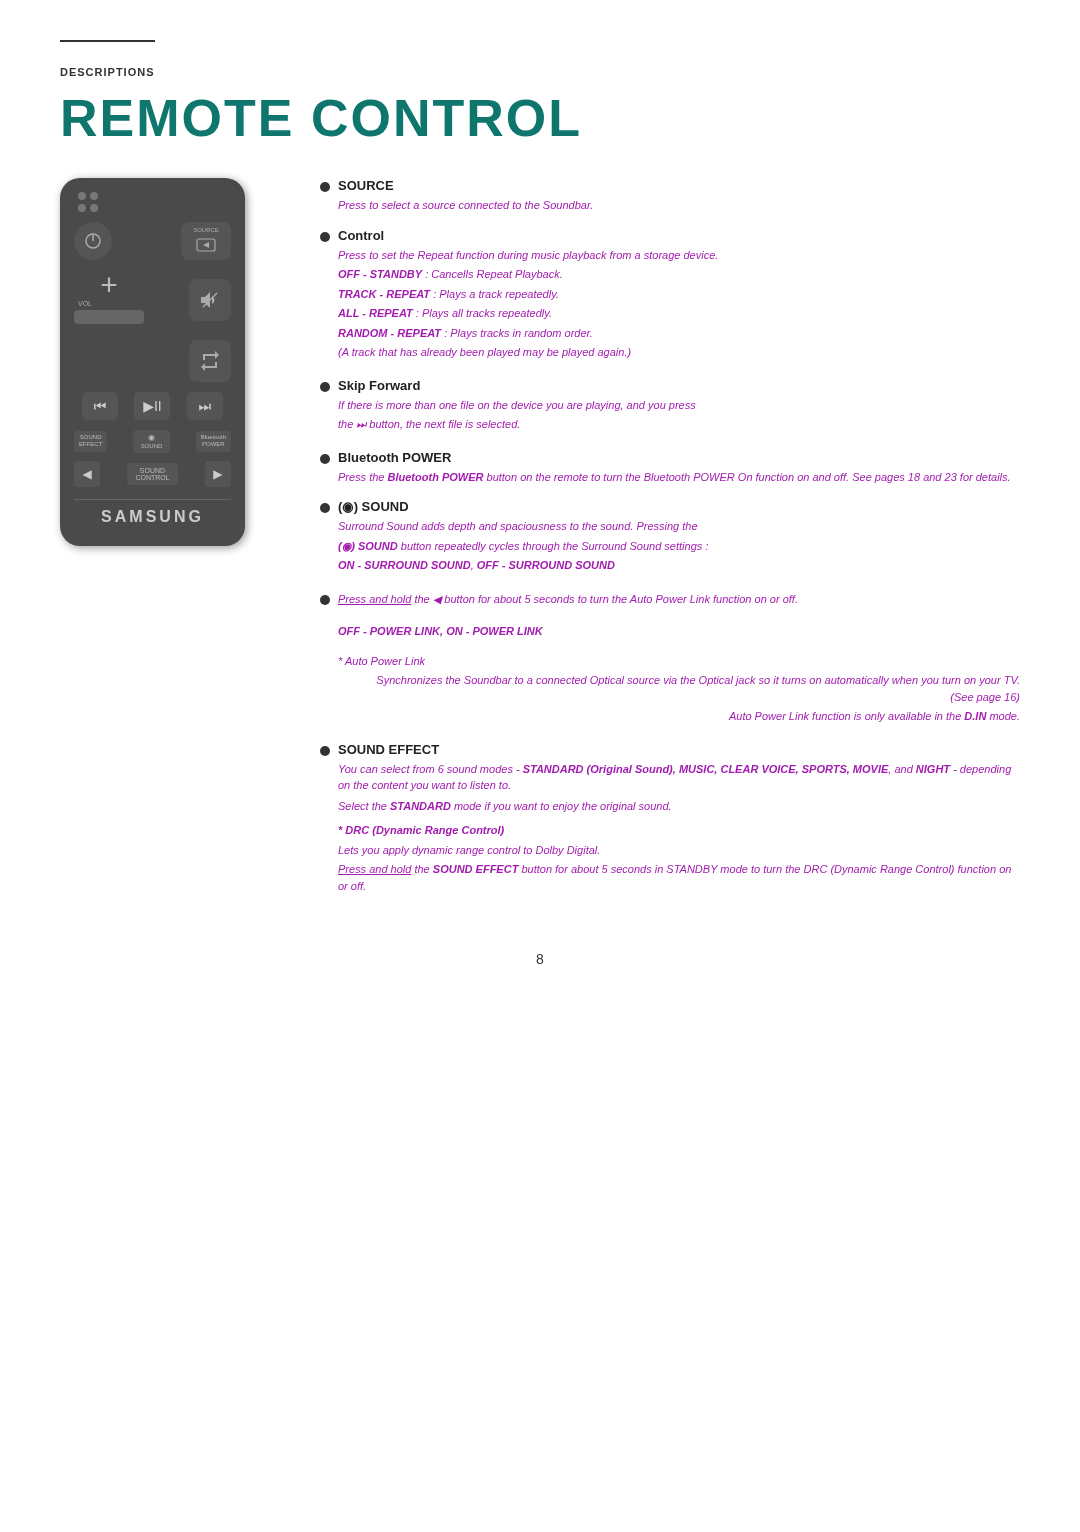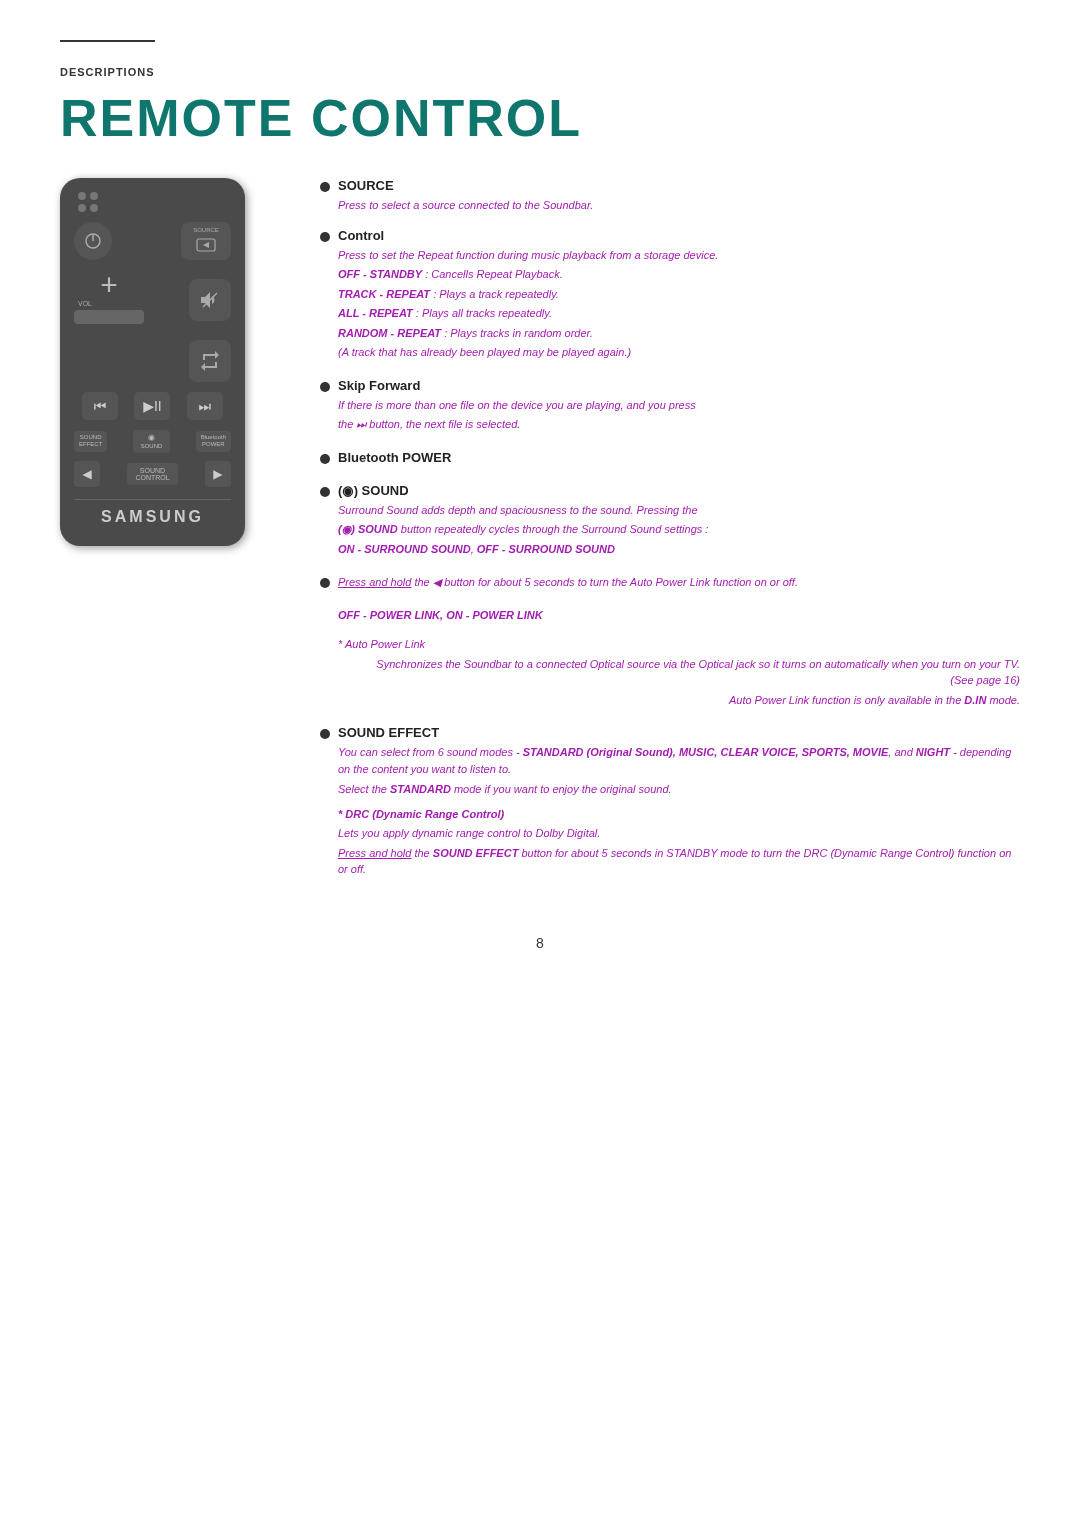--- a/index.html
+++ b/index.html
@@ -364,20 +364,23 @@
           <p>If there is more than one file on the device you are playing, and you press</p>
           <p>the ⏭ button, the next file is selected.</p>
         </div>
       </div>
     </div>
 
     <div class="bullet-row">
       <div class="bullet-dot"></div>
       <div class="bullet-content">
         <div class="desc-title">Bluetooth POWER</div>
+        <div class="desc-body">
+          Press the <strong>Bluetooth POWER</strong> button on the remote to turn the Bluetooth POWER On function on and off. See pages 18 and 23 for details.
+        </div>
       </div>
     </div>
 
     <div class="bullet-row">
       <div class="bullet-dot"></div>
       <div class="bullet-content">
         <div class="desc-title">(◉) SOUND</div>
         <div class="desc-body">
           <p>Surround Sound adds depth and spaciousness to the sound. Pressing the</p>
           <p><strong>(◉) SOUND</strong> button repeatedly cycles through the Surround Sound settings :</p>

